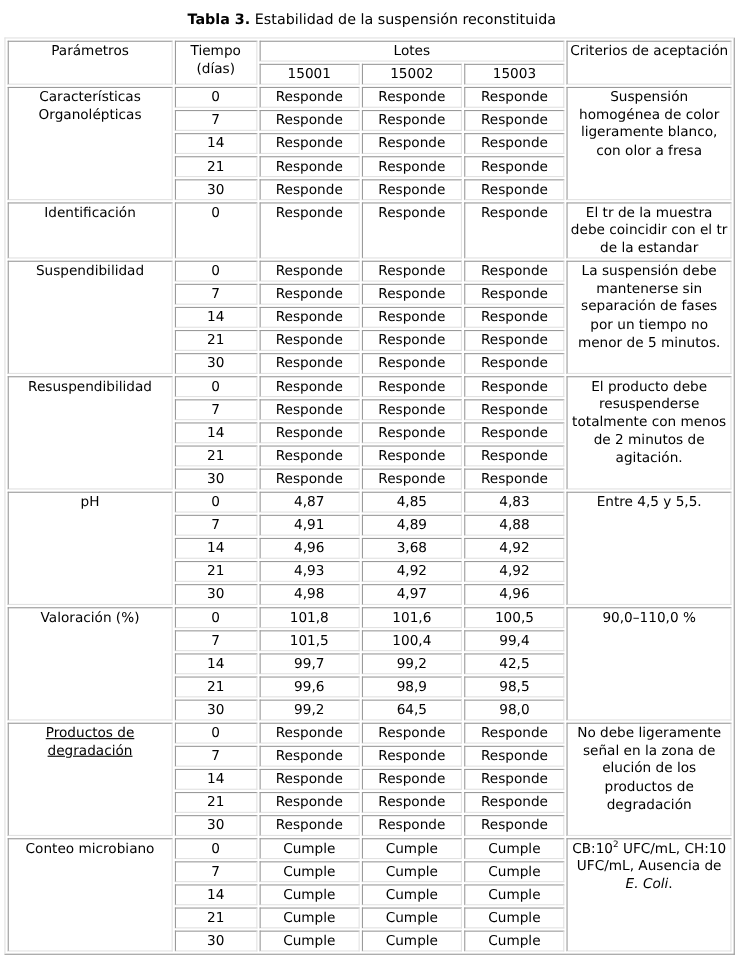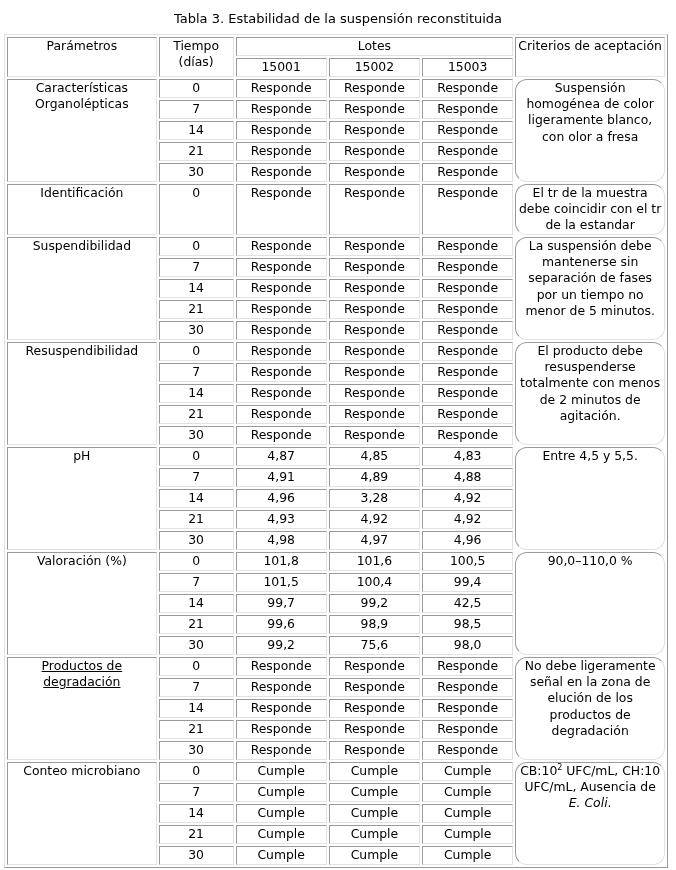--- a/index.html
+++ b/index.html
@@ -15,21 +15,21 @@
       color: #000000;
       overflow: hidden;
     }
     .caption {
       text-align: center;
       margin-top: 9px;
       height: 20px;
       font-size: 13px;
       line-height: 20px;
     }
-    .caption b { font-weight: normal; }
+    .caption b { font-weight: bold; }
     table.stab {
       position: absolute;
       left: 4px;
       top: 34px;
       width: 664px;
       border-collapse: separate;
       border-spacing: 2px;
       border-top: 1px solid #e2e2e2;
       border-left: 1px solid #e2e2e2;
       border-right: 1px solid #9a9a9a;
@@ -41,21 +41,21 @@
       border-left: 1px solid #9a9a9a;
       border-right: 1px solid #e2e2e2;
       border-bottom: 1px solid #e2e2e2;
       padding: 0 2px;
       text-align: center;
       vertical-align: top;
       line-height: 16.2px;
       height: 17px;
     }
     td.param-left { text-align: left; padding-left: 6px; text-decoration: underline; }
-    td.crit { line-height: 16.4px; border-radius: 12px; }
+    td.crit { line-height: 16.4px; }
     col.c-param { width: 146px; }
     col.c-time { width: 73px; }
     col.c-lot { width: 89px; }
     col.c-crit { width: 146px; }
     .tall-id { height: 49px !important; }
     sup { font-size: 8px; line-height: 0; vertical-align: super; }
   </style>
 </head>
 <body>
 
@@ -200,21 +200,21 @@
       </tr>
       <tr>
         <td>7</td>
         <td>4,91</td>
         <td>4,89</td>
         <td>4,88</td>
       </tr>
       <tr>
         <td>14</td>
         <td>4,96</td>
-        <td>3,28</td>
+        <td>3,68</td>
         <td>4,92</td>
       </tr>
       <tr>
         <td>21</td>
         <td>4,93</td>
         <td>4,92</td>
         <td>4,92</td>
       </tr>
       <tr>
         <td>30</td>
@@ -244,21 +244,21 @@
       </tr>
       <tr>
         <td>21</td>
         <td>99,6</td>
         <td>98,9</td>
         <td>98,5</td>
       </tr>
       <tr>
         <td>30</td>
         <td>99,2</td>
-        <td>75,6</td>
+        <td>64,5</td>
         <td>98,0</td>
       </tr>
       <tr>
         <td rowspan="5" class="param-left">Productos de degradación</td>
         <td>0</td>
         <td>Responde</td>
         <td>Responde</td>
         <td>Responde</td>
         <td rowspan="5" class="crit">No debe ligeramente señal en la zona de elución de los productos de degradación</td>
       </tr>

